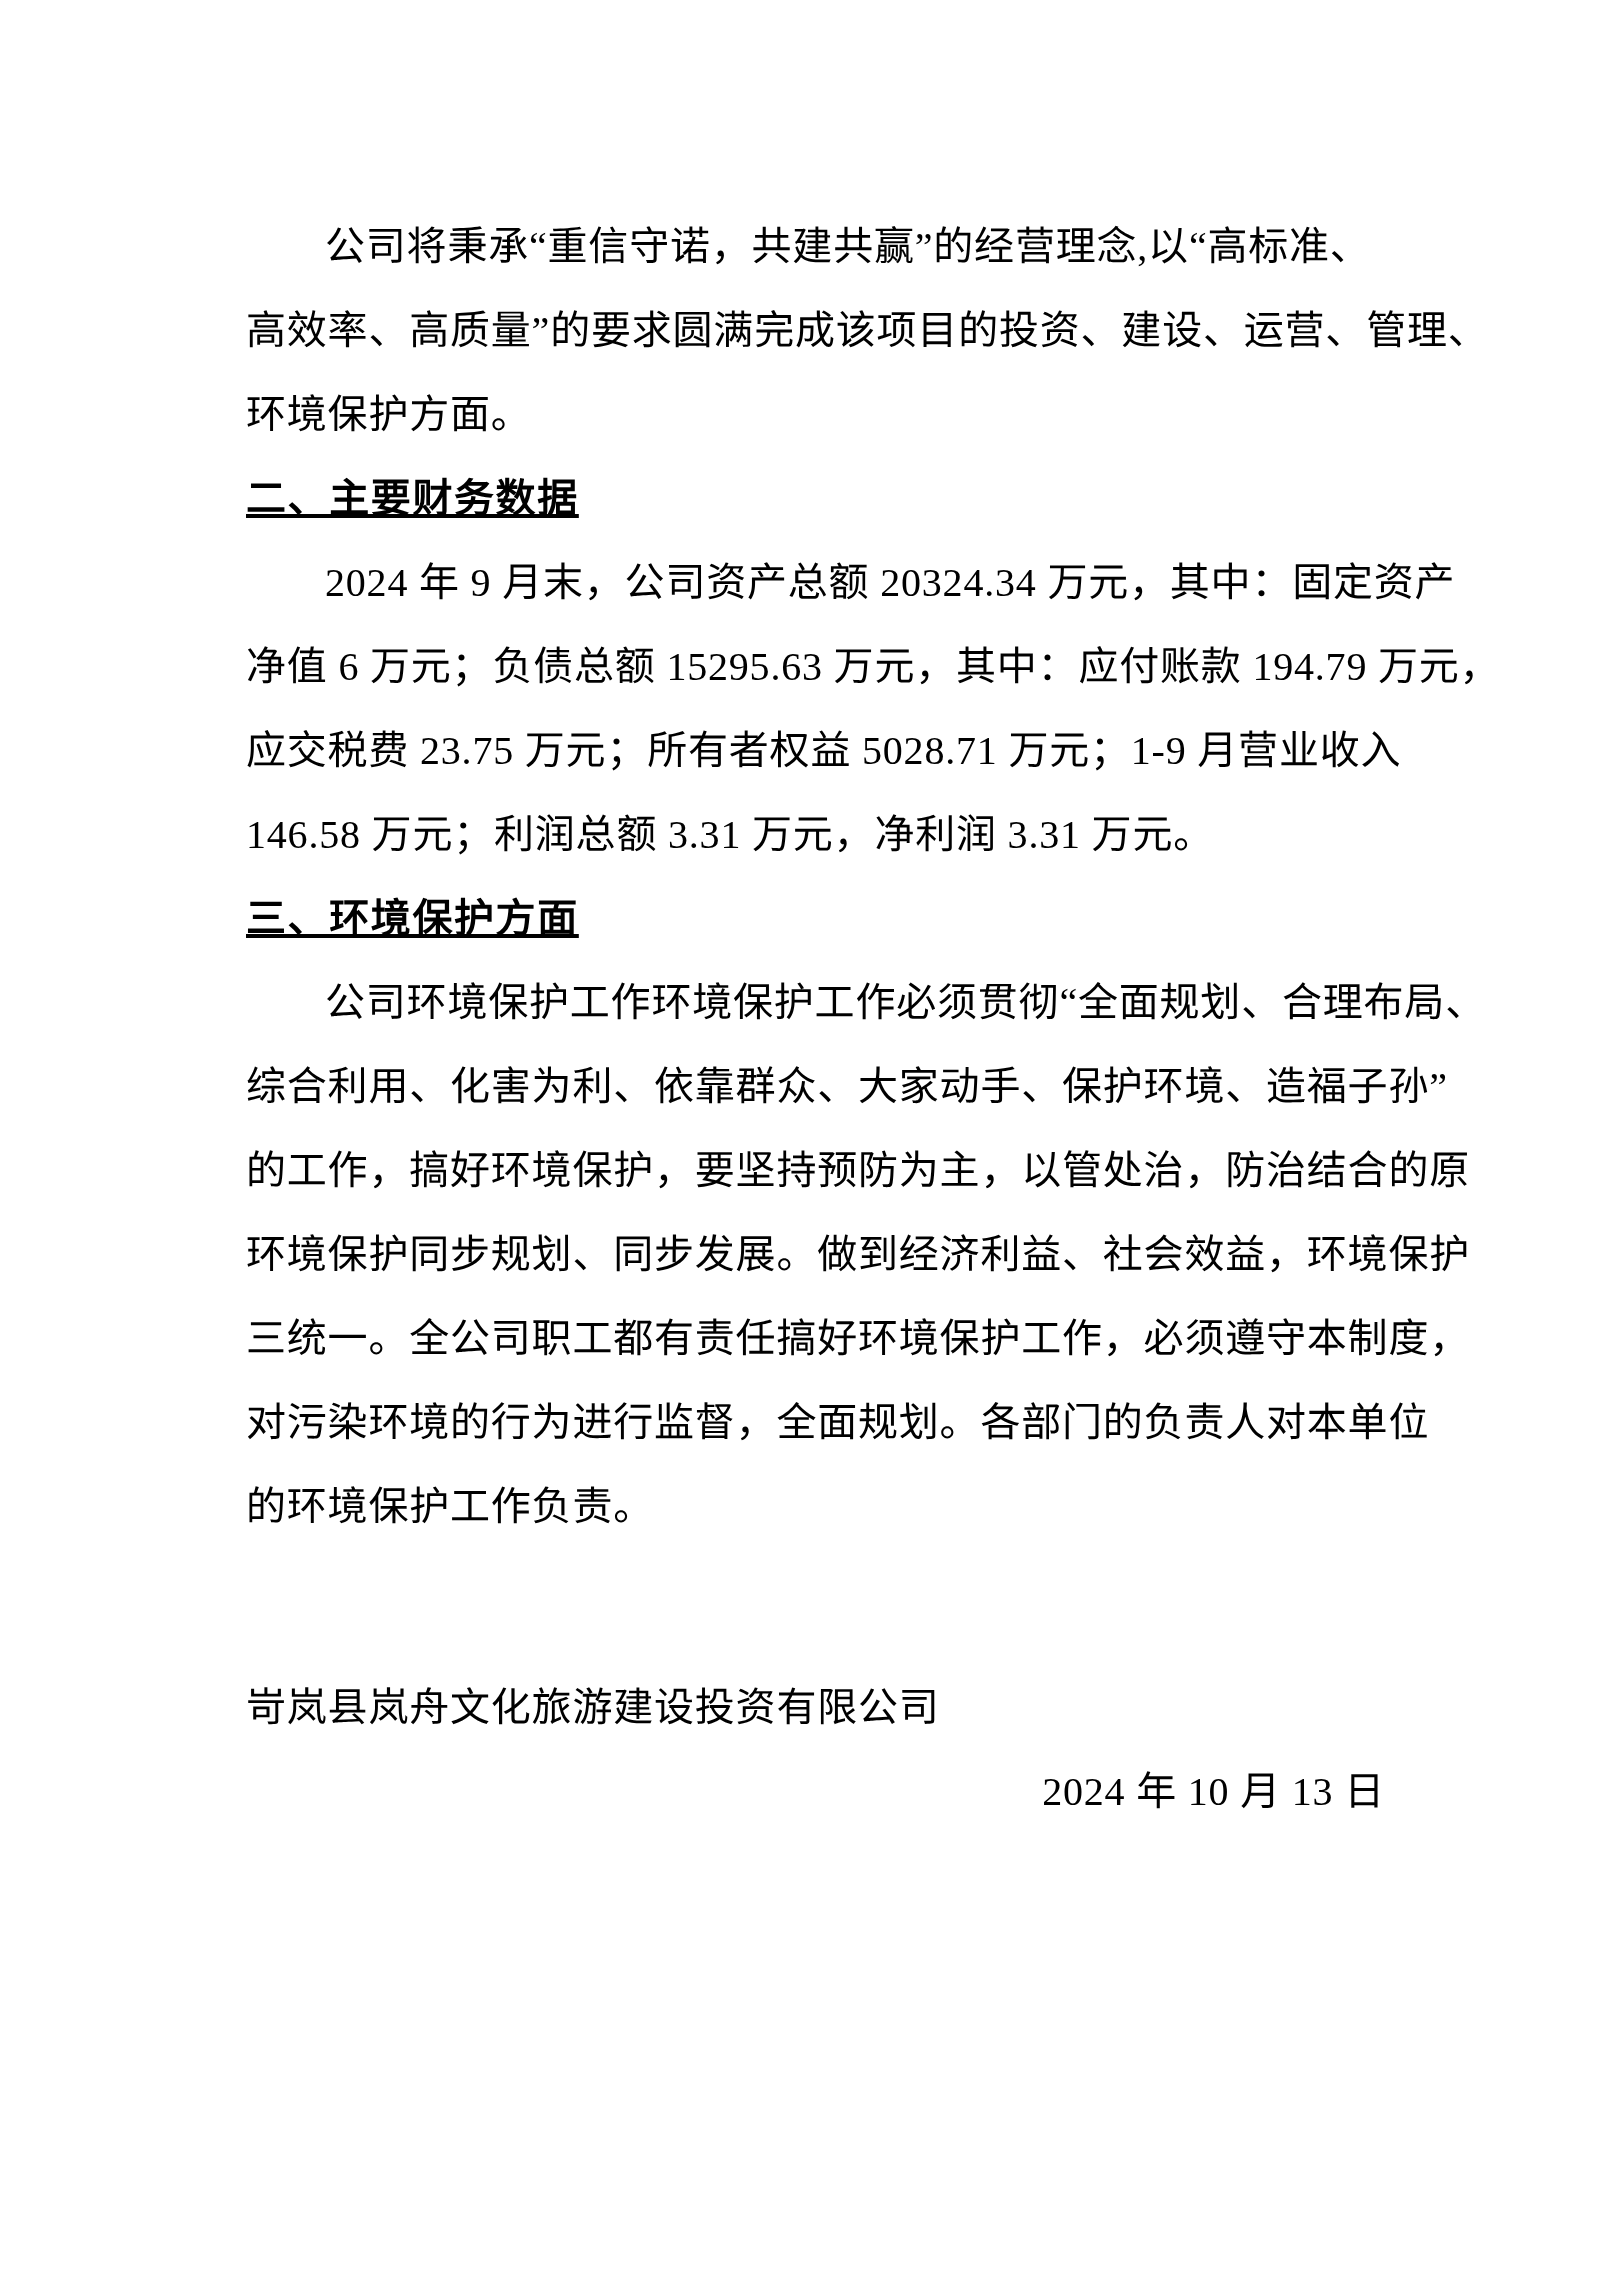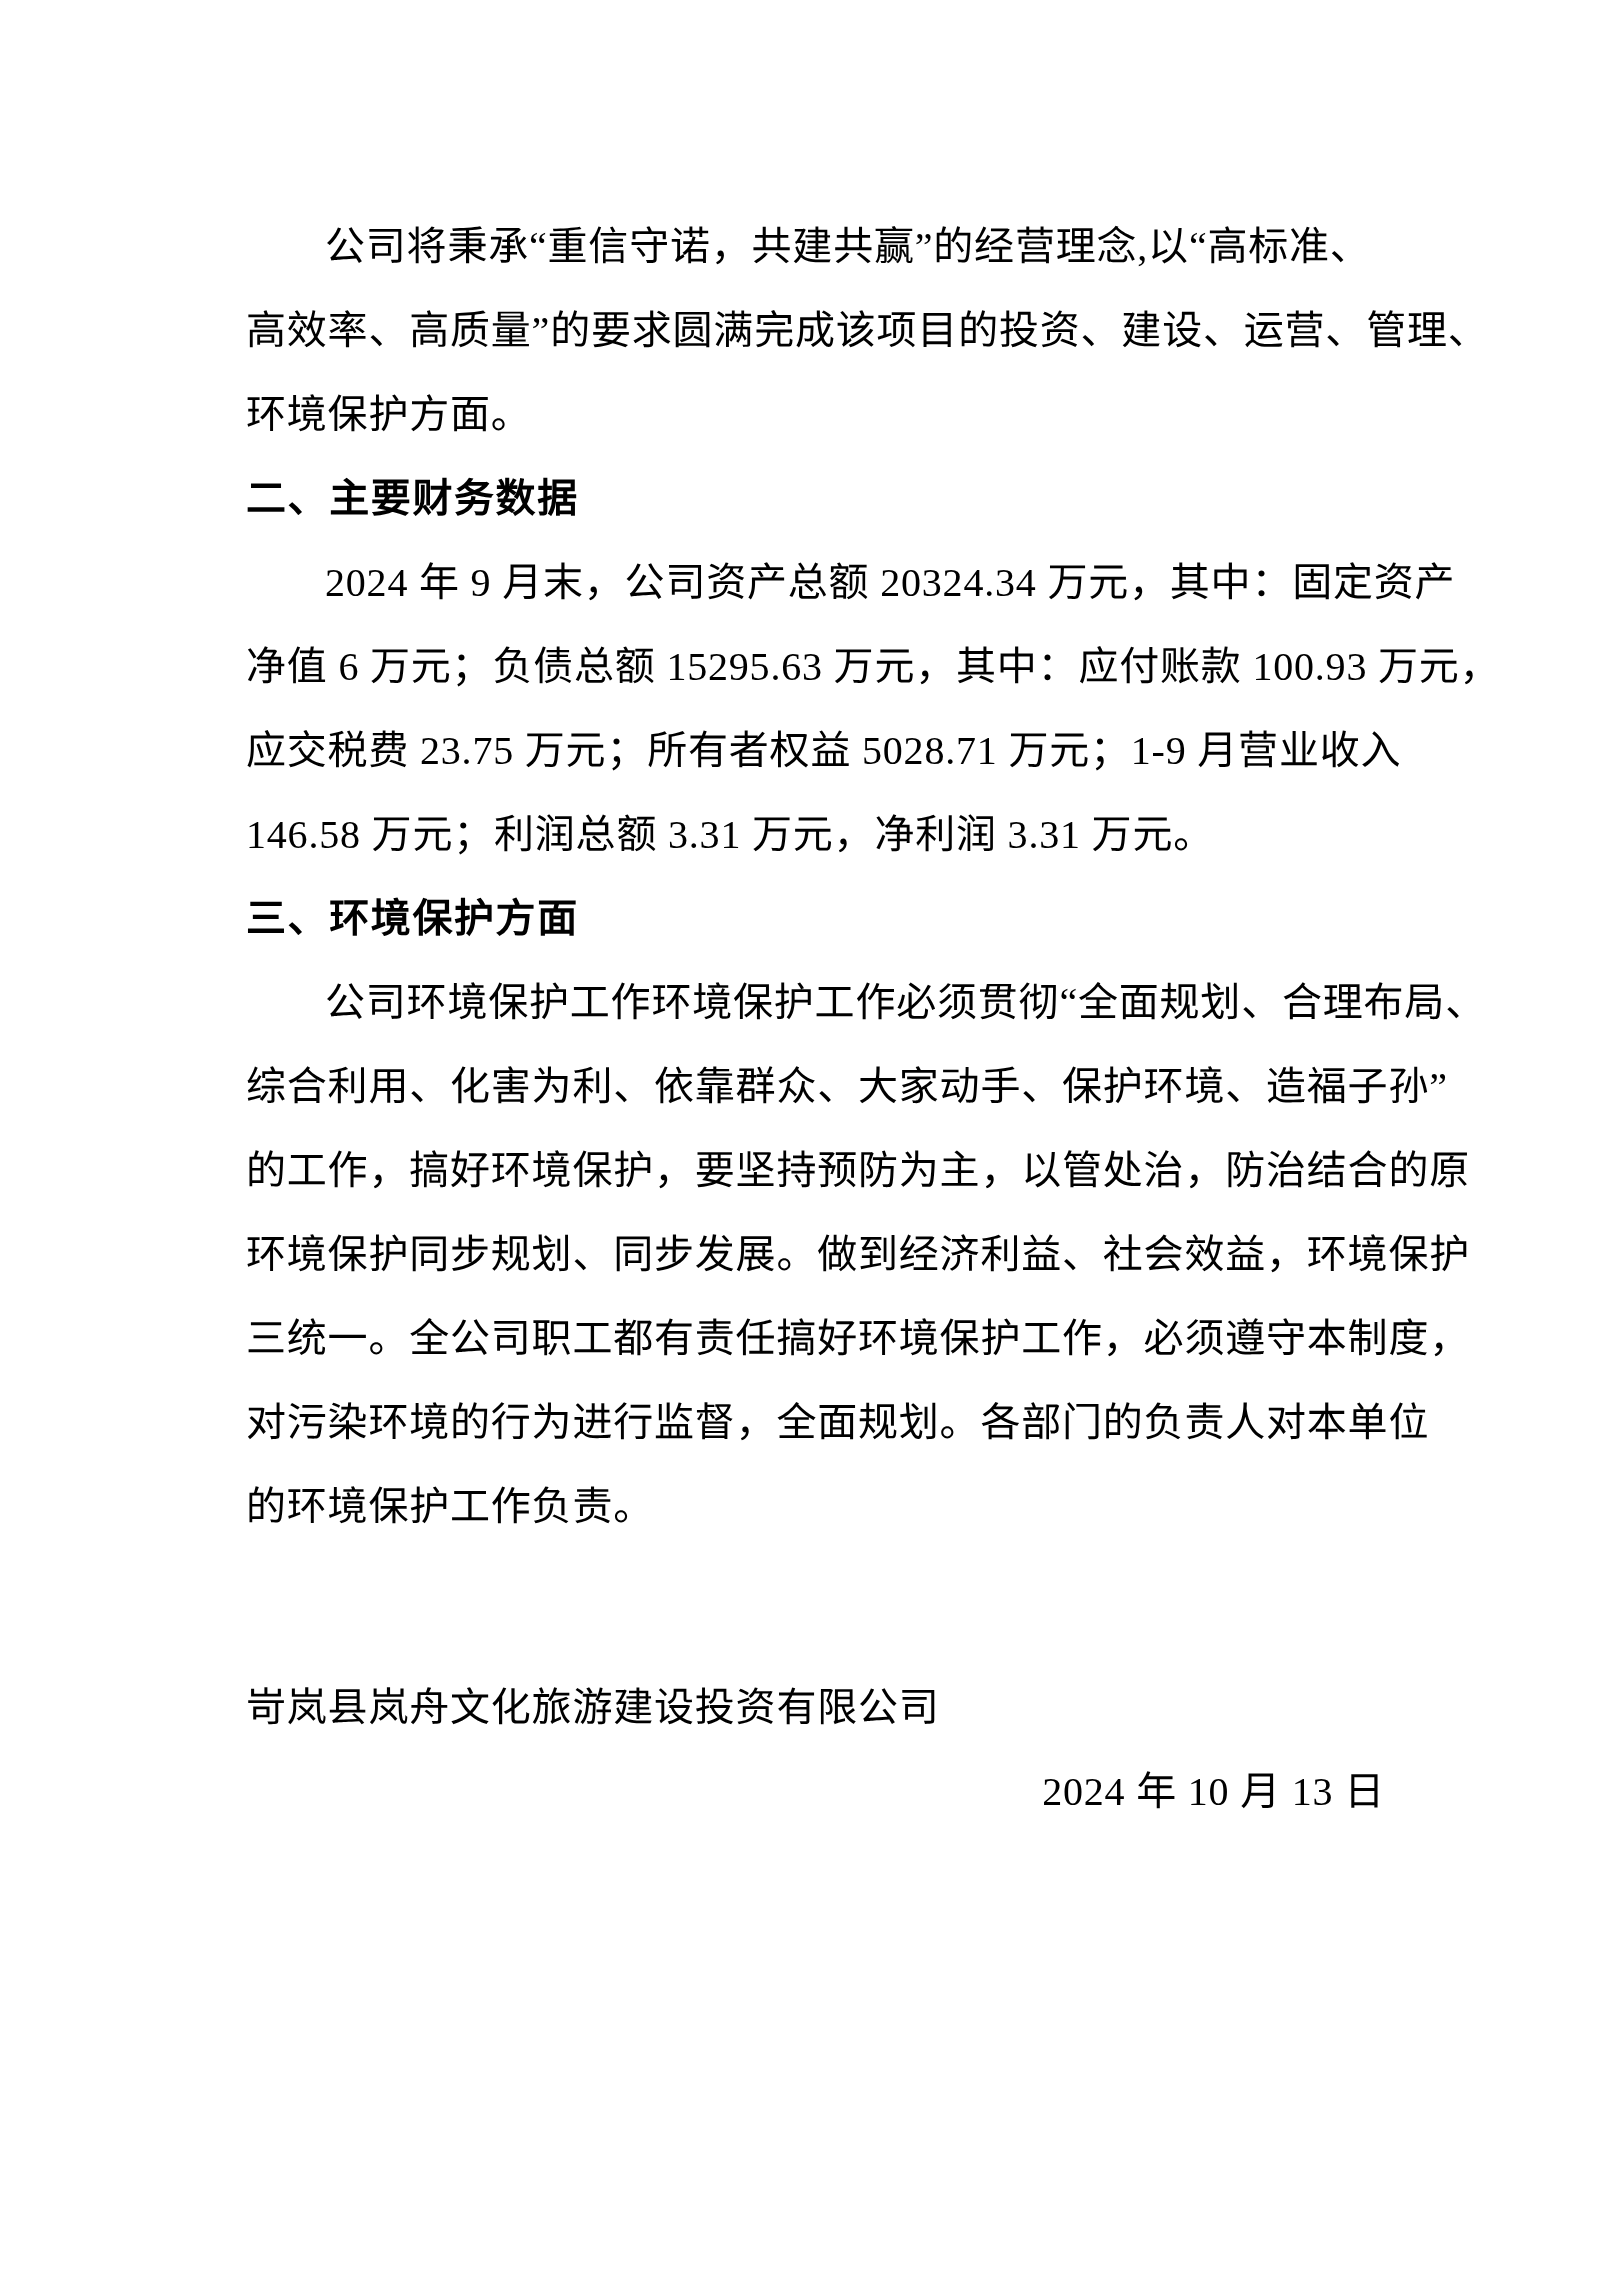--- a/index.html
+++ b/index.html
@@ -25,20 +25,21 @@
     line-height: 84px;
     white-space: nowrap;
     letter-spacing: 0.8px;
   }
   .doc p.indent {
     text-indent: 79px;
   }
   .doc p.heading {
     font-weight: bold;
     letter-spacing: 1.6px;
+    text-decoration: underline;
   }
   .signature {
     margin-top: 117px;
   }
   .signature p {
     margin: 0;
     padding: 0;
     line-height: 84px;
     white-space: nowrap;
     letter-spacing: 0.8px;
@@ -54,21 +55,21 @@
 </head>
 <body>
 
 <div class="page">
   <div class="doc">
     <p class="indent">公司将秉承“重信守诺，共建共赢”的经营理念,以“高标准、</p>
     <p class="plain">高效率、高质量”的要求圆满完成该项目的投资、建设、运营、管理、</p>
     <p class="plain">环境保护方面。</p>
     <p class="heading">二、主要财务数据</p>
     <p class="indent">2024 年 9 月末，公司资产总额 20324.34 万元，其中：固定资产</p>
-    <p class="plain">净值 6 万元；负债总额 15295.63 万元，其中：应付账款 100.93 万元，</p>
+    <p class="plain">净值 6 万元；负债总额 15295.63 万元，其中：应付账款 194.79 万元，</p>
     <p class="plain">应交税费 23.75 万元；所有者权益 5028.71 万元；1-9 月营业收入</p>
     <p class="plain">146.58 万元；利润总额 3.31 万元，净利润 3.31 万元。</p>
     <p class="heading">三、环境保护方面</p>
     <p class="indent">公司环境保护工作环境保护工作必须贯彻“全面规划、合理布局、</p>
     <p class="plain">综合利用、化害为利、依靠群众、大家动手、保护环境、造福子孙”</p>
     <p class="plain">的工作，搞好环境保护，要坚持预防为主，以管处治，防治结合的原</p>
     <p class="plain">环境保护同步规划、同步发展。做到经济利益、社会效益，环境保护</p>
     <p class="plain">三统一。全公司职工都有责任搞好环境保护工作，必须遵守本制度，</p>
     <p class="plain">对污染环境的行为进行监督，全面规划。各部门的负责人对本单位</p>
     <p class="plain">的环境保护工作负责。</p>

